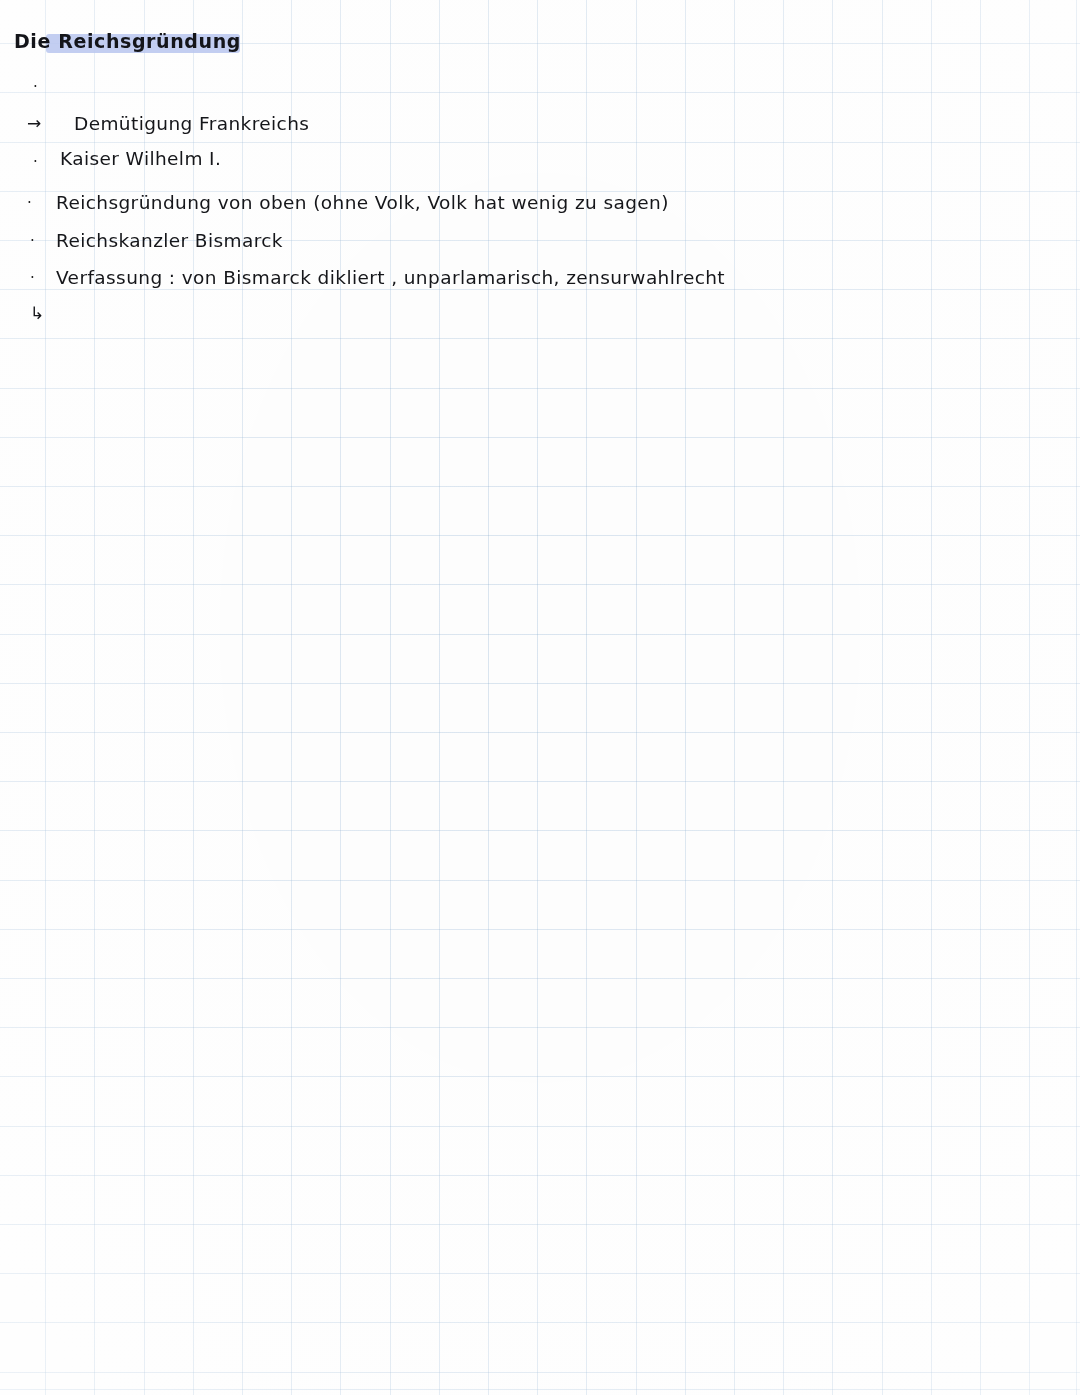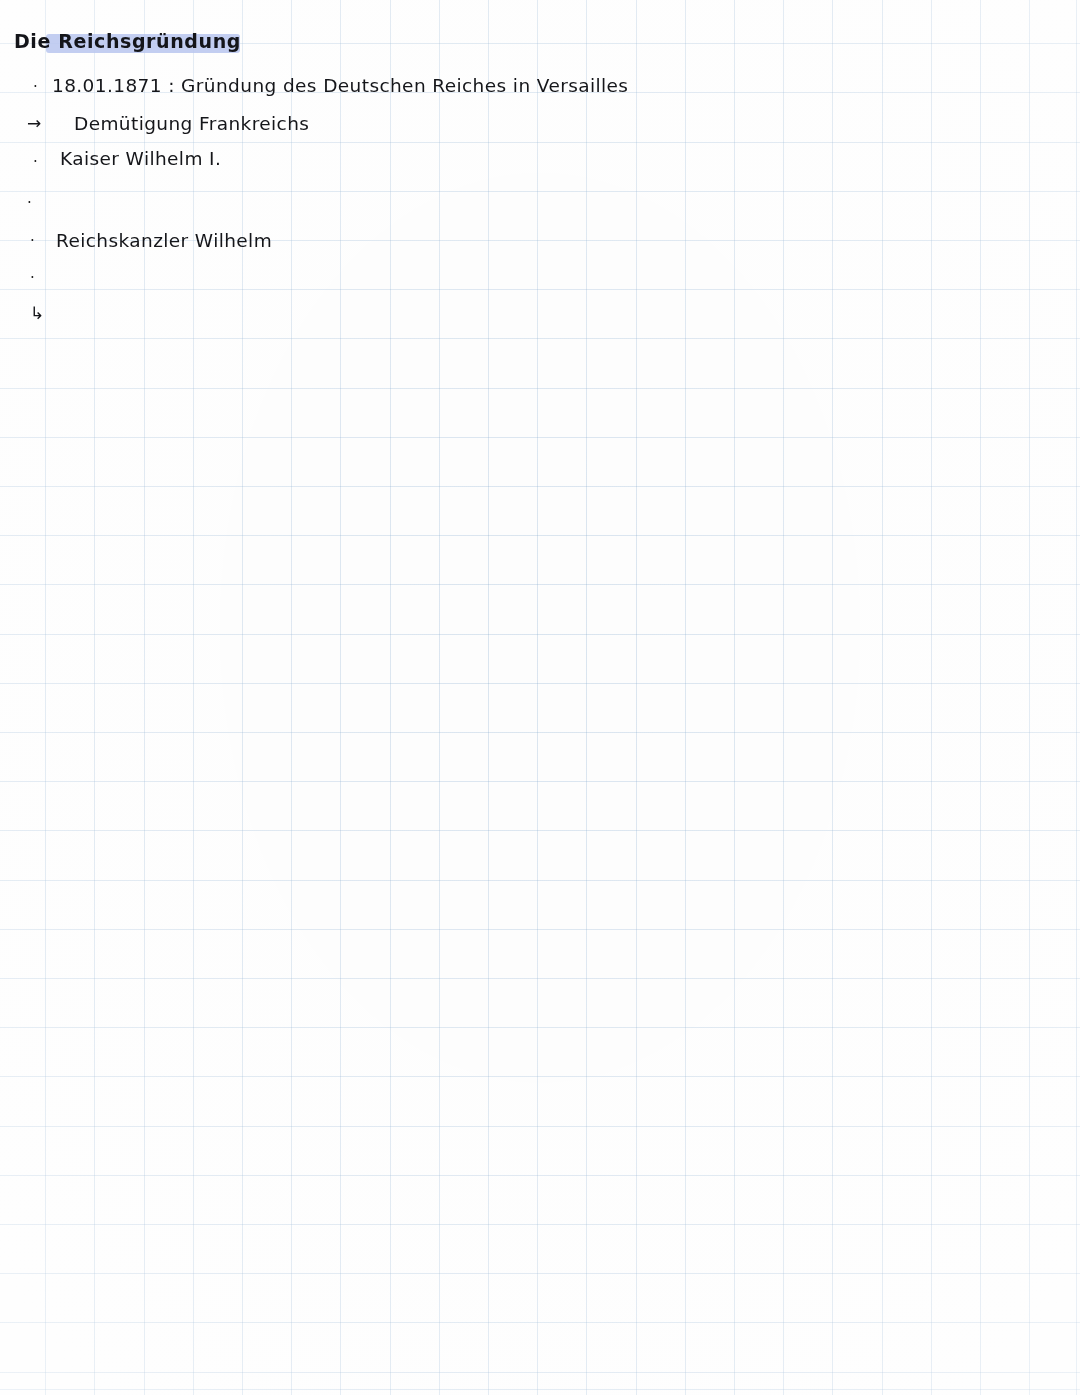--- a/index.html
+++ b/index.html
@@ -119,19 +119,20 @@
     </div>
 
     <div class="bullet-dot hand d1">·</div>
     <div class="arrow-glyph hand a1">→</div>
     <div class="bullet-dot hand d2">·</div>
     <div class="bullet-dot hand d3">·</div>
     <div class="bullet-dot hand d4">·</div>
     <div class="bullet-dot hand d5">·</div>
     <div class="sub-arrow hand a2">↳</div>
 
-    <div class="line hand l1">18.01.1871 : Gründung des Deutschen Reiches in Versailles</div>
     <div class="line hand l2">Demütigung Frankreichs</div>
     <div class="line hand l3">Kaiser Wilhelm I.</div>
-    <div class="line hand l5">Reichskanzler Wilhelm</div>
+    <div class="line hand l4">Reichsgründung von oben (ohne Volk, Volk hat wenig zu sagen)</div>
+    <div class="line hand l5">Reichskanzler Bismarck</div>
+    <div class="line hand l6">Verfassung : von Bismarck dikliert , unparlamarisch, zensurwahlrecht</div>
 
   </div>
 </div>
 
 </body></html>

